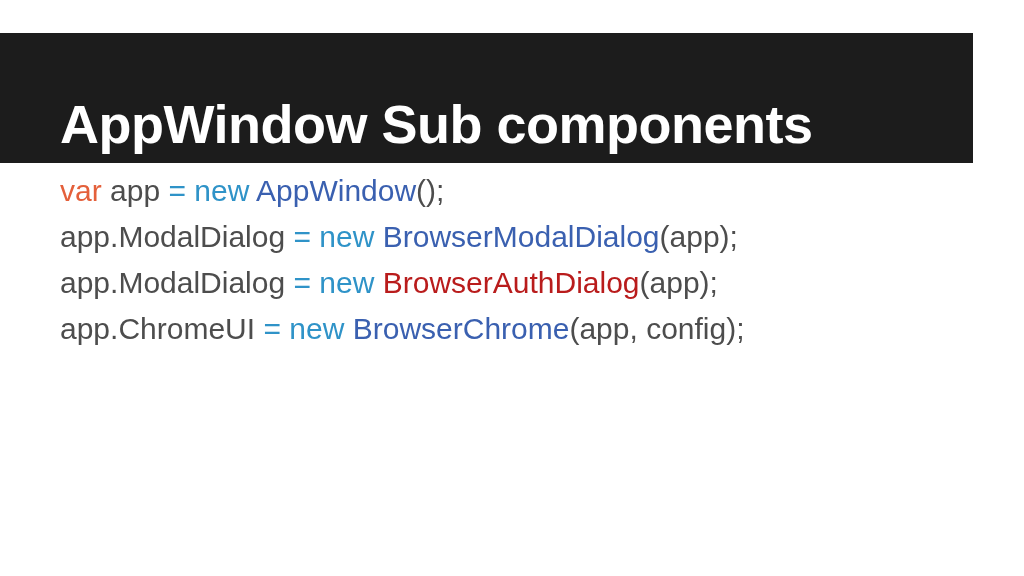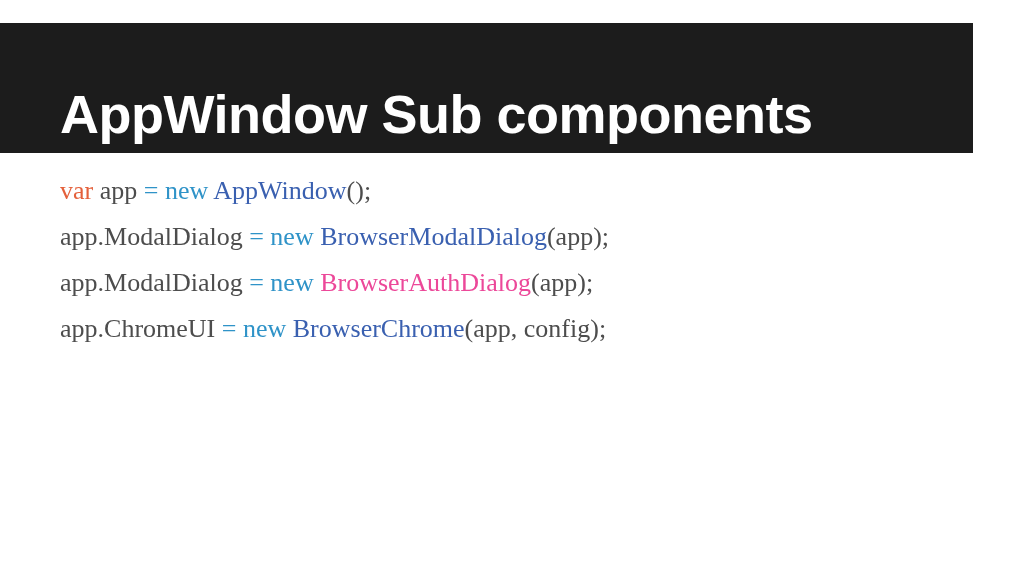--- a/index.html
+++ b/index.html
@@ -12,21 +12,21 @@
     font-family: "Liberation Sans", sans-serif;
   }
   .slide {
     position: relative;
     width: 1024px;
     height: 576px;
     background: #ffffff;
   }
   .title-block {
     position: absolute;
-    top: 23px;
+    top: 33px;
     left: 0;
     width: 973px;
     height: 130px;
     background: #1c1c1c;
     display: flex;
     align-items: flex-end;
     box-sizing: border-box;
     padding: 0 0 12px 60px;
   }
   .title-text {
@@ -35,35 +35,35 @@
     font-weight: bold;
     line-height: 1.0;
     letter-spacing: -0.5px;
     white-space: nowrap;
   }
   .code-block {
     position: absolute;
     top: 168px;
     left: 60px;
     right: 0;
-    font-family: Liberation Serif, serif;
-    font-size: 26px;
+    font-family: Liberation Sans, sans-serif;
+    font-size: 30px;
   }
   .code-line {
     height: 46px;
     line-height: 46px;
     white-space: pre;
   }
 </style>
 </head>
 <body>
 
 <div class="slide">
   <div class="title-block">
     <div class="title-text">AppWindow Sub components</div>
   </div>
   <div class="code-block">
       <div class="code-line"><span style="color: rgb(228, 96, 59);">var</span><span style="color: rgb(77, 77, 77);"> app </span><span style="color: rgb(47, 147, 200);">=</span><span style="color: rgb(77, 77, 77);"> </span><span style="color: rgb(47, 147, 200);">new</span><span style="color: rgb(77, 77, 77);"> </span><span style="color: rgb(58, 96, 176);">AppWindow</span><span style="color: rgb(77, 77, 77);">();</span></div>
       <div class="code-line"><span style="color: rgb(77, 77, 77);">app.ModalDialog </span><span style="color: rgb(47, 147, 200);">=</span><span style="color: rgb(77, 77, 77);"> </span><span style="color: rgb(47, 147, 200);">new</span><span style="color: rgb(77, 77, 77);"> </span><span style="color: rgb(58, 96, 176);">BrowserModalDialog</span><span style="color: rgb(77, 77, 77);">(app);</span></div>
-      <div class="code-line"><span style="color: rgb(77, 77, 77);">app.ModalDialog </span><span style="color: rgb(47, 147, 200);">=</span><span style="color: rgb(77, 77, 77);"> </span><span style="color: rgb(47, 147, 200);">new</span><span style="color: rgb(77, 77, 77);"> </span><span style="color: #ec4899;">BrowserAuthDialog</span><span style="color: rgb(77, 77, 77);">(app);</span></div>
+      <div class="code-line"><span style="color: rgb(77, 77, 77);">app.ModalDialog </span><span style="color: rgb(47, 147, 200);">=</span><span style="color: rgb(77, 77, 77);"> </span><span style="color: rgb(47, 147, 200);">new</span><span style="color: rgb(77, 77, 77);"> </span><span style="color: #b91c1c;">BrowserAuthDialog</span><span style="color: rgb(77, 77, 77);">(app);</span></div>
       <div class="code-line"><span style="color: rgb(77, 77, 77);">app.ChromeUI </span><span style="color: rgb(47, 147, 200);">=</span><span style="color: rgb(77, 77, 77);"> </span><span style="color: rgb(47, 147, 200);">new</span><span style="color: rgb(77, 77, 77);"> </span><span style="color: rgb(58, 96, 176);">BrowserChrome</span><span style="color: rgb(77, 77, 77);">(app, config);</span></div>
     </div>
 </div>
 
 </body></html>

